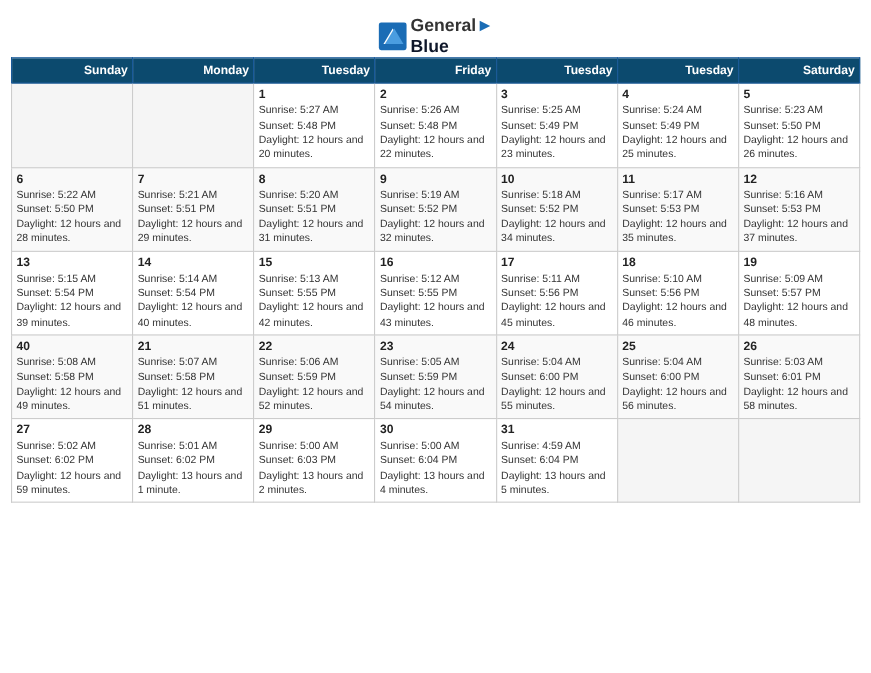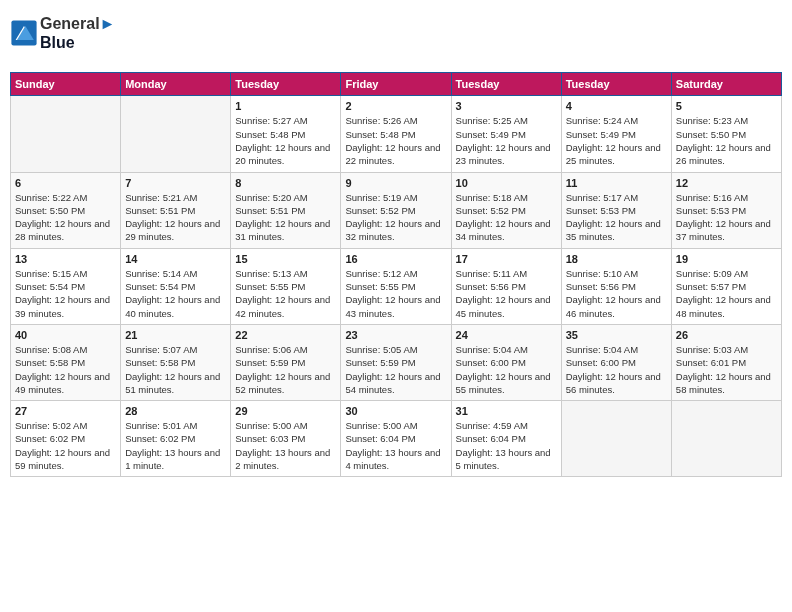--- a/index.html
+++ b/index.html
@@ -5,23 +5,23 @@
     * { box-sizing: border-box; margin: 0; padding: 0; }
     body {
       font-family: Arial, sans-serif;
       background: #fff;
       width: 792px;
       min-height: 612px;
       padding: 10px;
     }
     .header-section {
       display: flex;
-      justify-content: flex-start;
+      justify-content: center;
       align-items: flex-start;
-      margin-bottom: 20px;
+      margin-bottom: 0;
     }
     .logo {
       display: flex;
       align-items: center;
       margin-top: 4px;
     }
     .logo-icon {
       width: 28px;
       height: 28px;
       margin-right: 2px;
@@ -37,24 +37,24 @@
     .location-title {
       font-size: 14px;
       color: #555;
     }
     table {
       width: 100%;
       border-collapse: collapse;
       font-size: 10px;
     }
     thead th {
-      background-color: #be185d;
+      background-color: #0c4a6e;
       color: #fff;
       padding: 5px 4px;
-      text-align: left;
+      text-align: right;
       font-size: 11px;
       border: 1px solid #1a5a9a;
     }
     td {
       border: 1px solid #ccc;
       vertical-align: top;
       padding: 4px;
       width: calc(100% / 7);
       min-height: 80px;
       background: #fff;
@@ -258,21 +258,21 @@
           Sunrise: 5:05 AM<br>Sunset: 5:59 PM<br>Daylight: 12 hours and 54 minutes.
         </div>
       </td>
         <td>
         <div class="day-num">24</div>
         <div class="day-info">
           Sunrise: 5:04 AM<br>Sunset: 6:00 PM<br>Daylight: 12 hours and 55 minutes.
         </div>
       </td>
         <td>
-        <div class="day-num">35</div>
+        <div class="day-num">25</div>
         <div class="day-info">
           Sunrise: 5:04 AM<br>Sunset: 6:00 PM<br>Daylight: 12 hours and 56 minutes.
         </div>
       </td>
         <td>
         <div class="day-num">26</div>
         <div class="day-info">
           Sunrise: 5:03 AM<br>Sunset: 6:01 PM<br>Daylight: 12 hours and 58 minutes.
         </div>
       </td>

